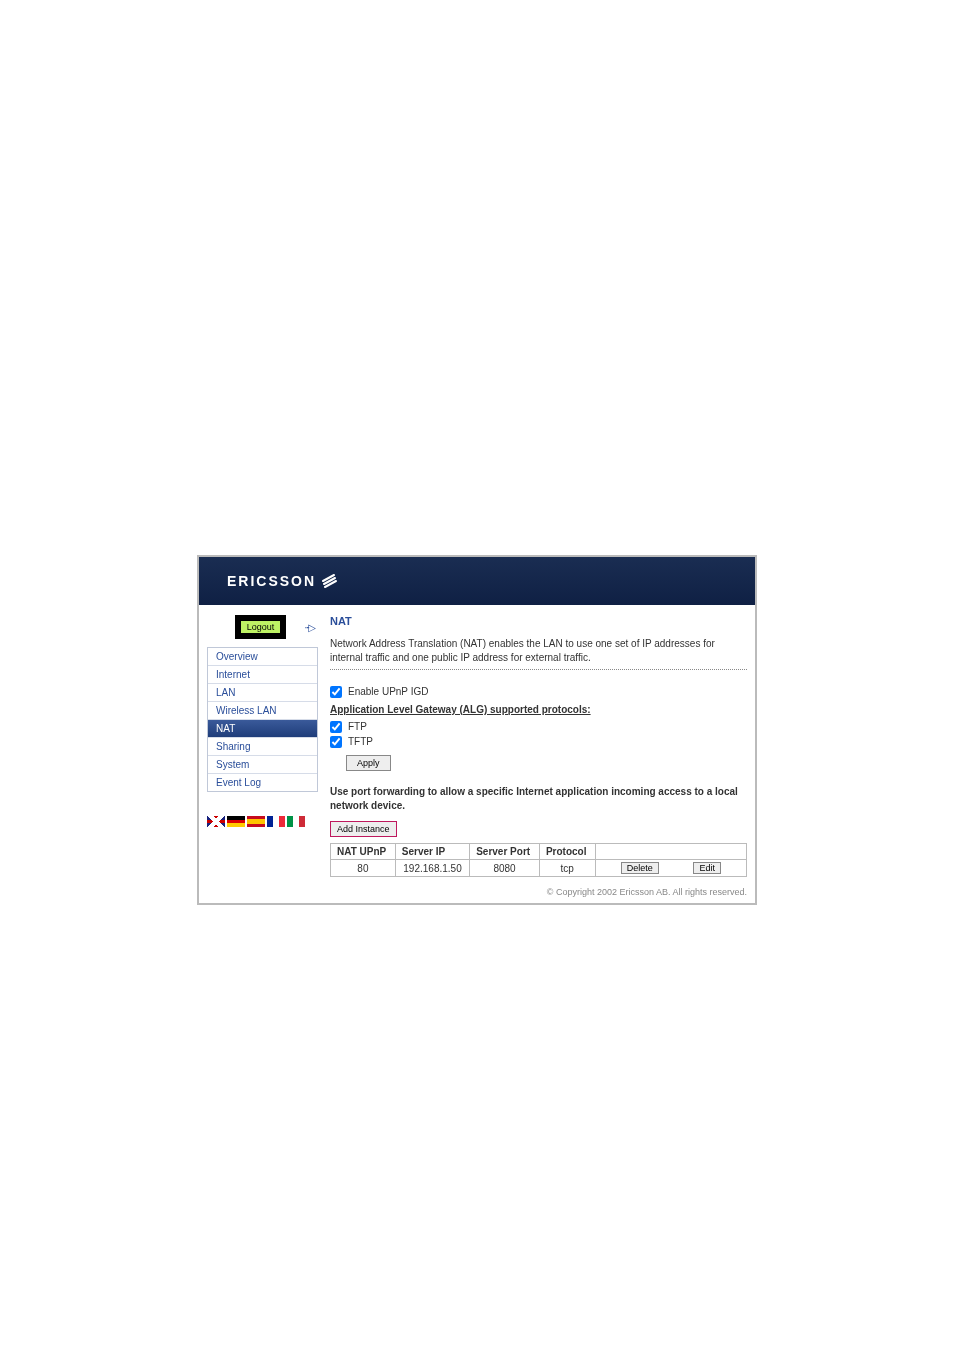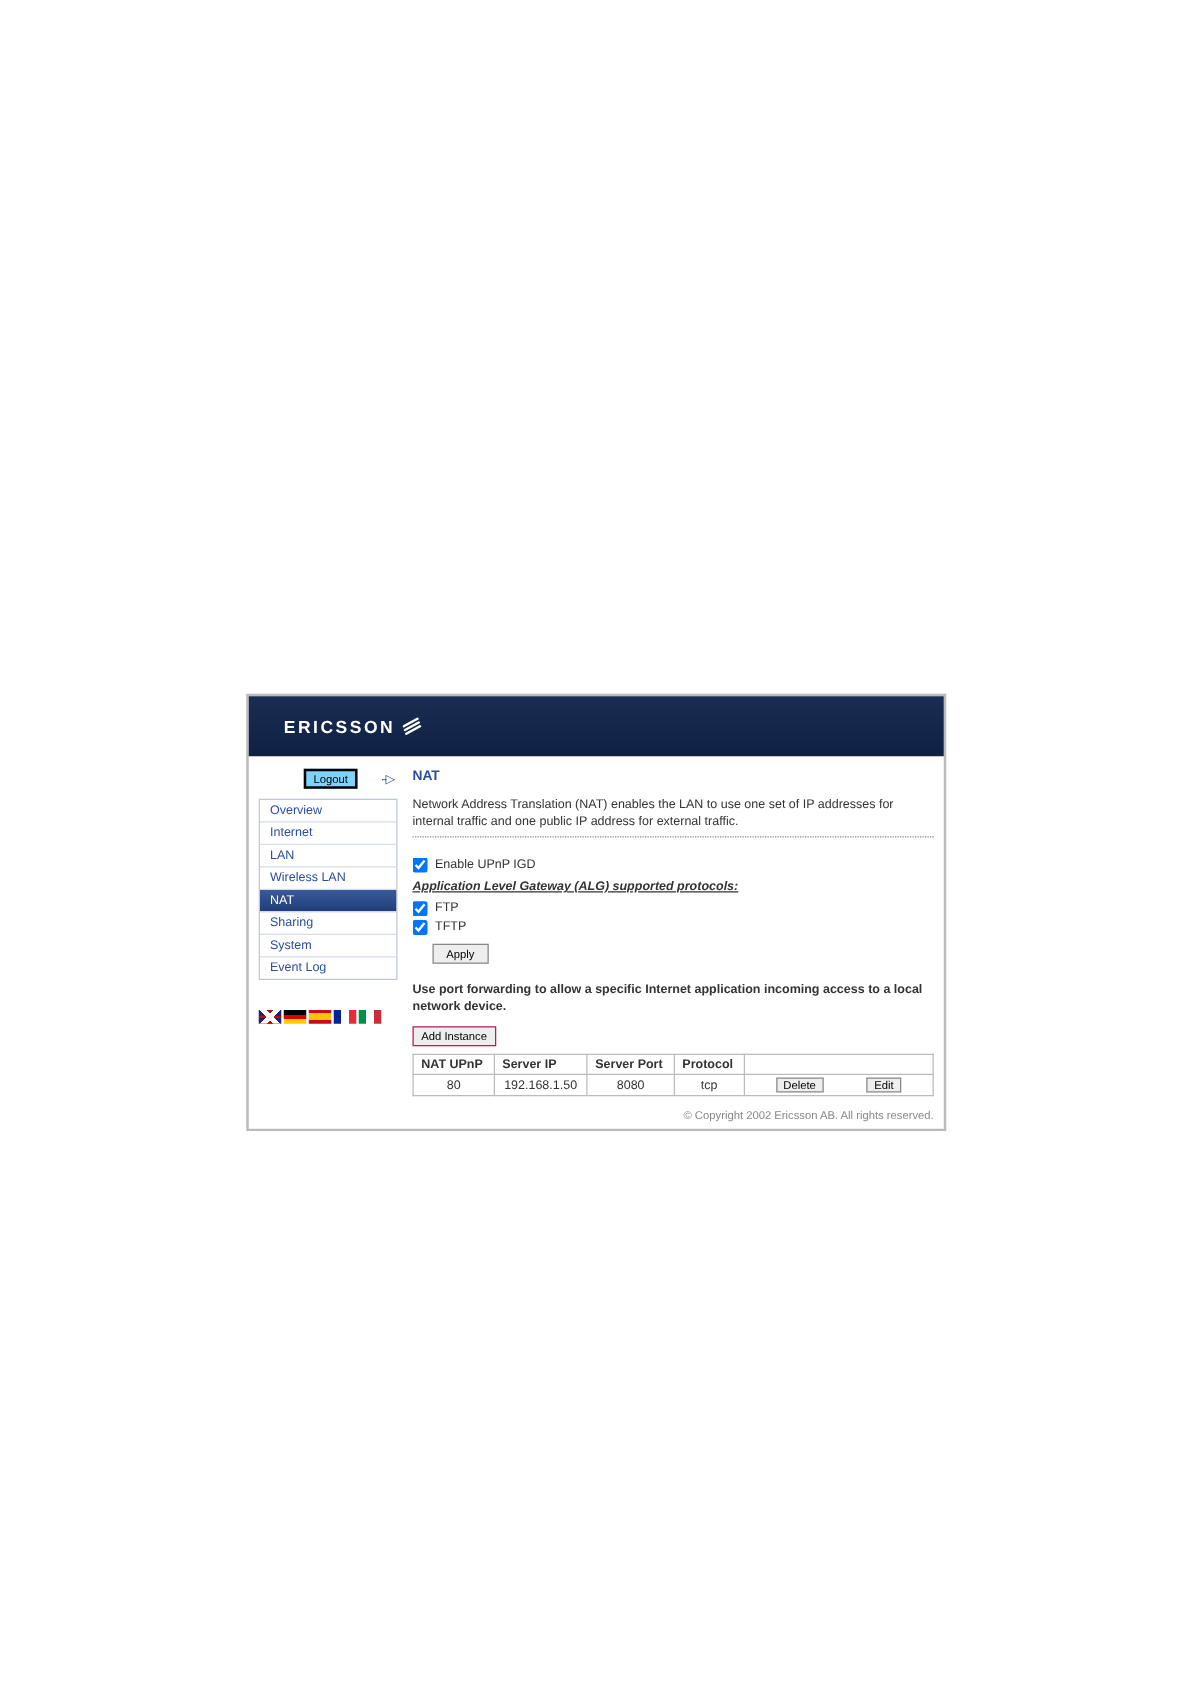--- a/index.html
+++ b/index.html
@@ -4,21 +4,21 @@
   <style>
     * { box-sizing: border-box; margin: 0; padding: 0; }
     body { background: #fff; font-family: Verdana, Arial, sans-serif; font-size: 11px; color: #333; }
     .outer { width: 560px; margin: 555px auto 0; border: 2px solid #bbb; background: #fff; }
     .header { background: linear-gradient(#1a2d52, #0f2044); height: 48px; display: flex; align-items: center; padding-left: 28px; }
     .brand { color: #fff; font-weight: bold; letter-spacing: 2px; font-size: 14px; display: flex; align-items: flex-end; gap: 6px; }
     .brand-icon svg { display: block; }
     .body-row { display: flex; padding: 10px 0 6px; }
     .leftcol { width: 123px; padding: 0 4px 0 8px; }
     .logout-row { display: flex; align-items: center; justify-content: flex-end; gap: 18px; padding: 0 4px 8px 0; }
-    .logout-btn { font-size: 9px; padding: 1px 6px; border: 2px solid #000000; background: #7dd3fc; cursor: pointer; }
+    .logout-btn { font-size: 9px; padding: 1px 6px; border: 6px solid #000000; background: #bef264; cursor: pointer; }
     .arrow { color: #2a4e9a; font-size: 10px; letter-spacing: -2px; }
     .nav { border: 1px solid #c0c8d8; }
     .nav-item { padding: 3px 8px; font-size: 10px; color: #2a4e9a; border-bottom: 1px solid #d6dce8; cursor: pointer; }
     .nav-item:last-child { border-bottom: none; }
     .nav-item.active { background: linear-gradient(#3a5a9a, #1f3d7a); color: #fff; }
     .flags { display: flex; gap: 2px; margin-top: 24px; }
     .flag { width: 18px; height: 11px; border: 0; }
     .flag.uk { background: #1a237e; position: relative; overflow: hidden; }
     .flag.uk::before { content: ""; position: absolute; inset: 0; background:
       linear-gradient(45deg, transparent 40%, #fff 40%, #fff 60%, transparent 60%),
@@ -27,21 +27,21 @@
       linear-gradient(to bottom, transparent 40%, #c00 40%, #c00 60%, transparent 60%); }
     .flag.de { background: linear-gradient(to bottom, #000 33%, #d00 33%, #d00 66%, #fc0 66%); }
     .flag.es { background: linear-gradient(to bottom, #c60b1e 25%, #ffc400 25%, #ffc400 75%, #c60b1e 75%); }
     .flag.fr { background: linear-gradient(to right, #002395 33%, #fff 33%, #fff 66%, #ed2939 66%); }
     .flag.it { background: linear-gradient(to right, #009246 33%, #fff 33%, #fff 66%, #ce2b37 66%); }
     .main { flex: 1; padding: 0 8px 0 8px; }
     .page-title { color: #2a4e9a; font-weight: bold; font-size: 11px; margin-bottom: 10px; }
     .desc { font-size: 10px; color: #333; line-height: 1.4; padding-bottom: 4px; border-bottom: 1px dotted #888; margin-bottom: 16px; }
     .chk-row { display: flex; gap: 6px; font-size: 10px; margin: 3px 0; }
     .chk-row input { width: 12px; height: 12px; }
-    .subhead { font-size: 10px; font-weight: bold; text-decoration: underline; margin: 6px 0 6px; font-style: italic; }
+    .subhead { font-size: 10px; font-weight: bold; text-decoration: underline; margin: 6px 0 6px; }
     .apply-btn { font-size: 9px; padding: 2px 10px; border: 1px solid #888; background: #eee; margin: 4px 0 14px 16px; cursor: pointer; }
     .section-title { font-weight: bold; font-size: 10px; margin: 10px 0 6px; border-top: 1px dotted #888; padding-top: 8px; }
     .section-desc { font-size: 10px; line-height: 1.4; margin-bottom: 8px; font-weight: bold; }
     .add-btn { font-size: 9px; padding: 2px 6px; border: 1px solid #be185d; background: #eee; cursor: pointer; margin-bottom: 6px; }
     table.pf { border-collapse: collapse; font-size: 10px; width: 100%; }
     table.pf th, table.pf td { border: 1px solid #bbb; padding: 2px 6px; text-align: left; }
     table.pf th { font-weight: bold; background: #fff; }
     table.pf td.center { text-align: center; }
     .row-btns button { font-size: 9px; padding: 0 5px; border: 1px solid #888; background: #eee; cursor: pointer; margin: 0 16px; }
     .copyright { text-align: right; font-size: 9px; color: #888; padding: 4px 8px 6px; }

